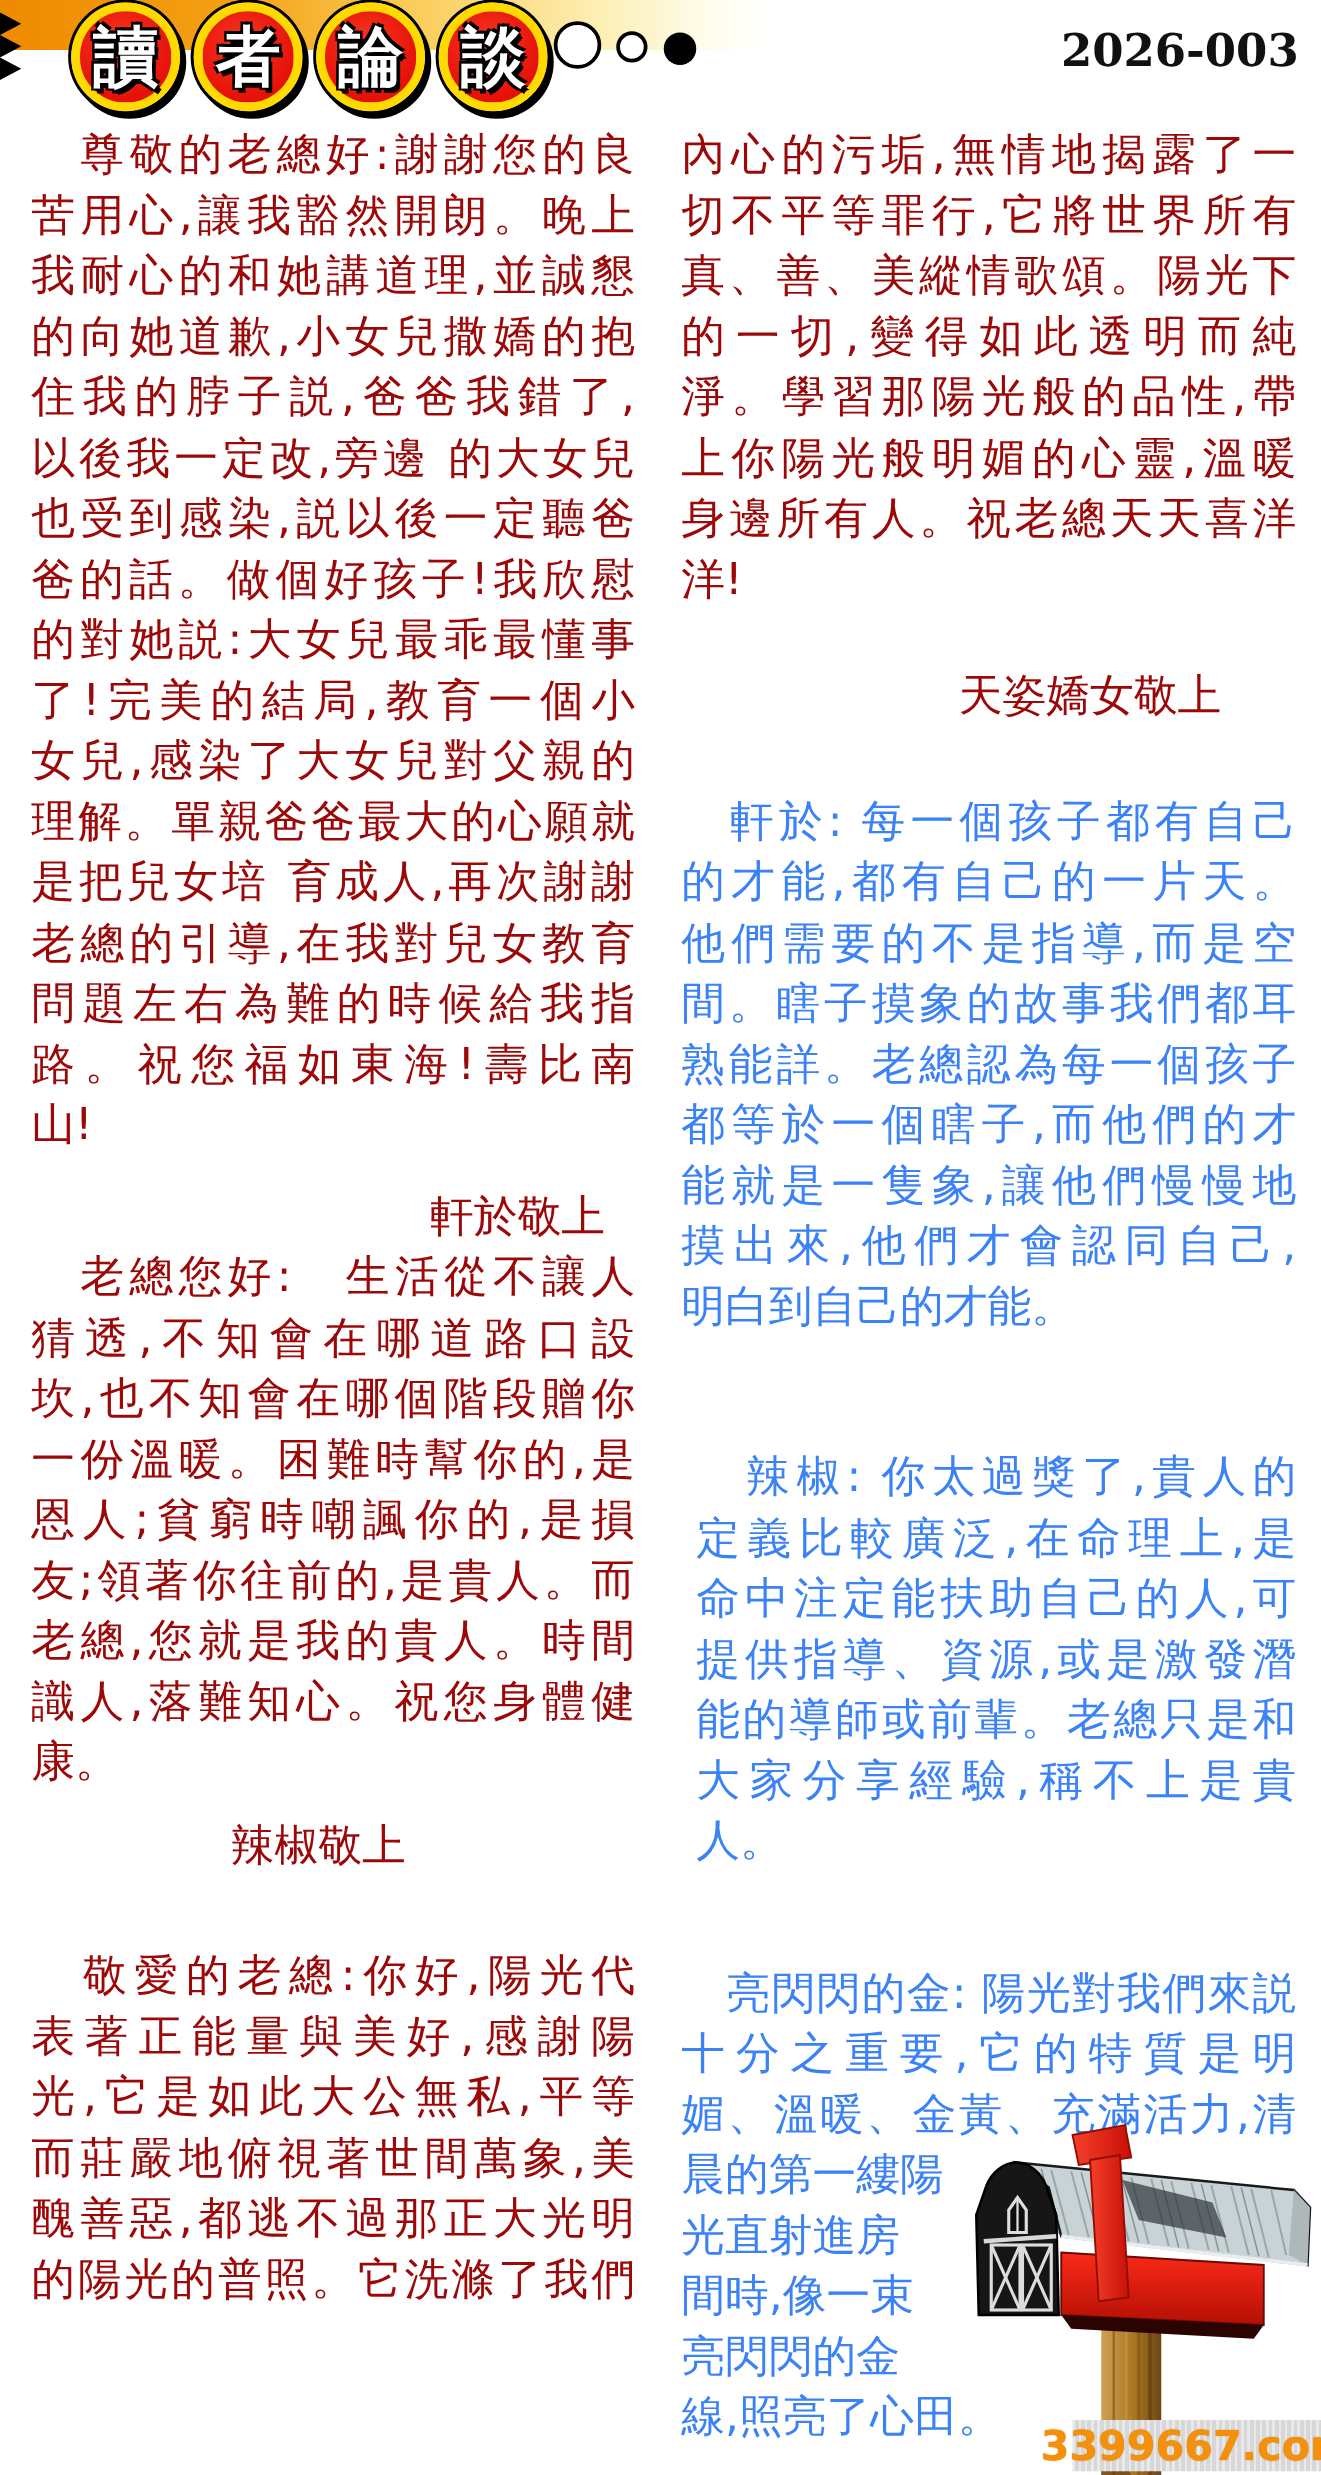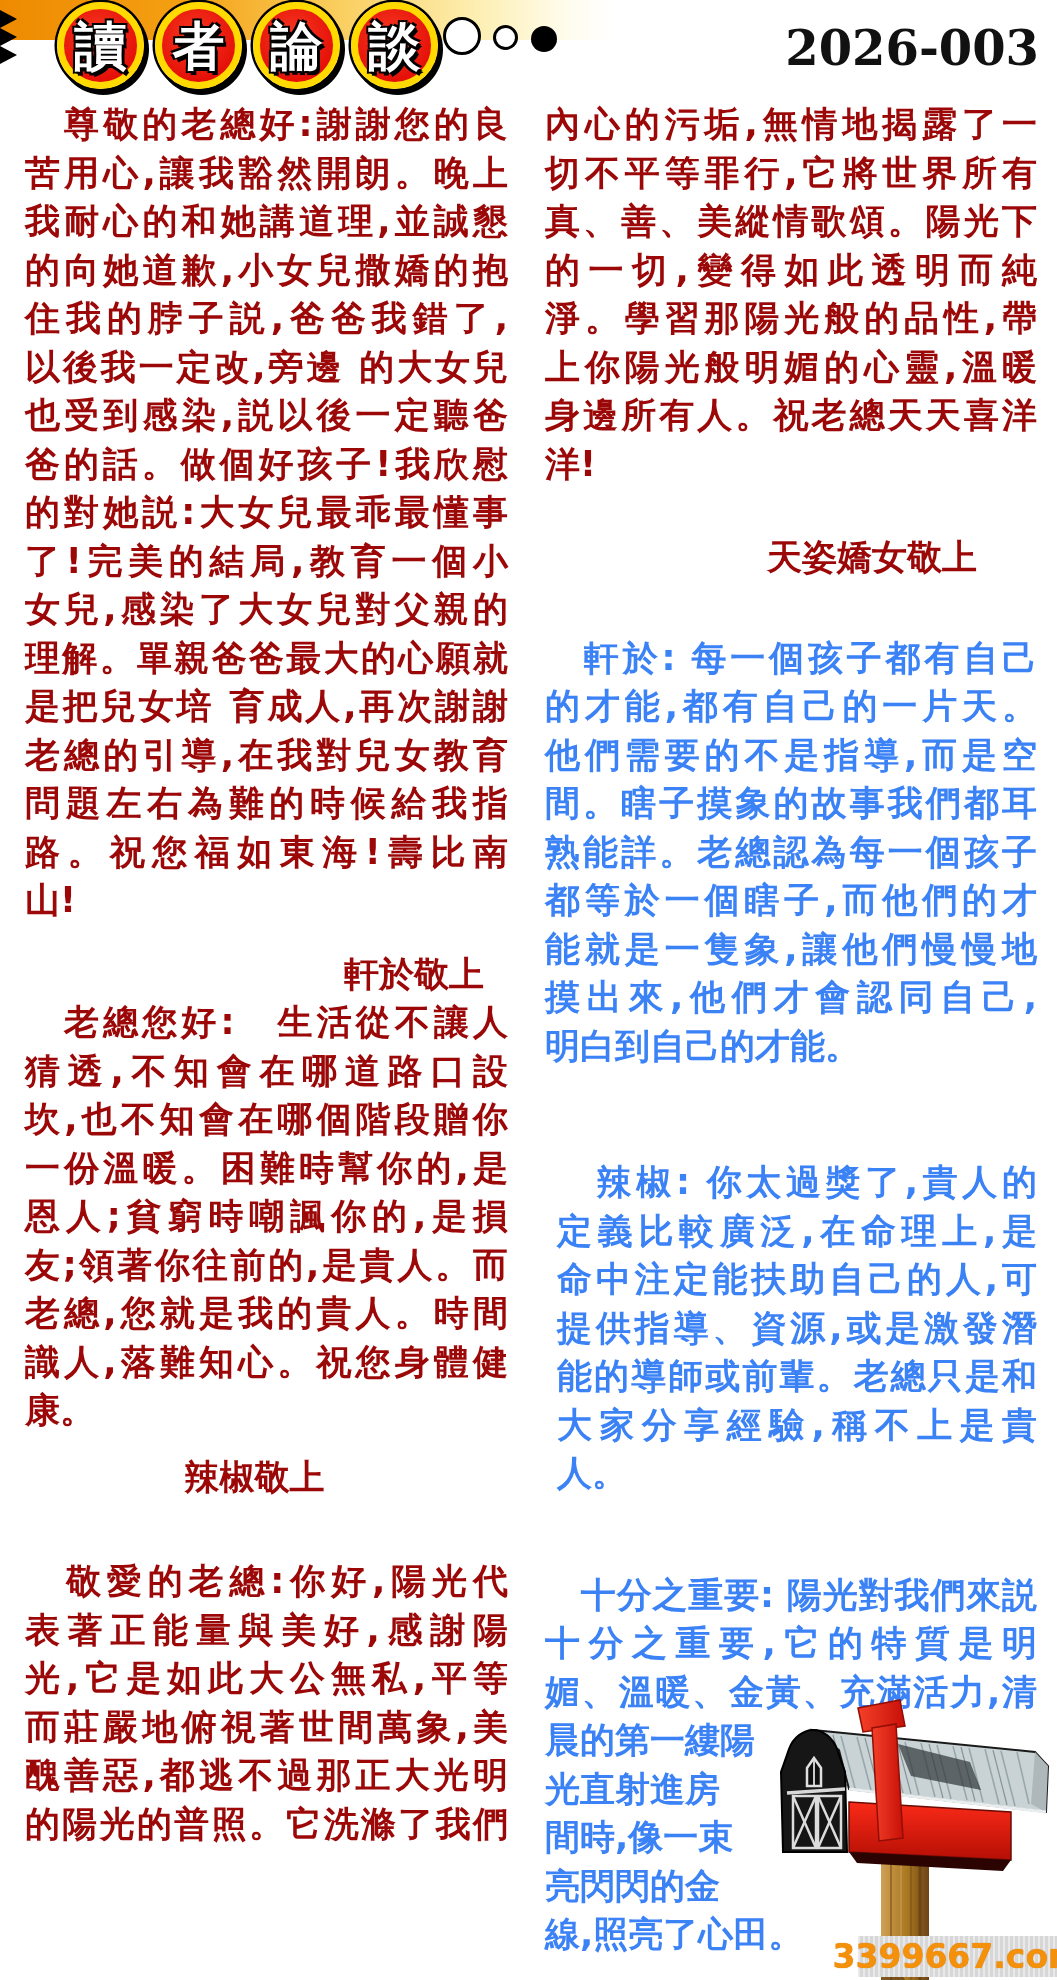--- a/index.html
+++ b/index.html
@@ -16,24 +16,24 @@
       border:7px solid #FFD900;
       box-shadow:0 0 0 2.5px #000, 3px 4px 0 2px #000;
       display:flex;align-items:center;justify-content:center;
       color:#fff;font-size:52px;font-weight:bold;line-height:1;
       text-shadow:3px 4px 0 #000,-2px -2px 0 #000,2px -2px 0 #000,-2px 2px 0 #000,2px 2px 0 #000;}
   .dot{position:absolute;border-radius:50%;box-sizing:border-box;}
   .dot-large{left:443px;top:17px;width:38px;height:38px;background:#fff;border:3px solid #000;}
   .dot-small{left:493px;top:25px;width:25px;height:25px;background:#fff;border:3px solid #000;}
   .dot-filled{left:531px;top:26px;width:26px;height:26px;background:#000;}
   .issue{position:absolute;right:18px;top:20px;font-family:"DejaVu Serif",serif;
-         font-size:48px;font-weight:bold;color:#111;}
+         font-size:36px;font-weight:bold;color:#111;}
 
   
-  .col{position:absolute;top:100px;font-size:35px;font-weight:bold;}
+  .col{position:absolute;top:100px;font-size:35px;font-weight:normal;}
   .col-left{left:25px;width:483px;}
   .col-right{left:545px;width:492px;}
   .line{height:48.5px;line-height:48.5px;white-space:nowrap;overflow:visible;}
   .line.j{white-space:normal;text-align:justify;text-align-last:justify;}
   .letter .line,.letter .sig{color:#9C0707;}
   .reply .line{color:#3b82f6;}
   .sig{height:48.5px;line-height:48.5px;text-align:right;}
   .col-left .sig{padding-right:24px;}
   .col-right .sig{padding-right:60px;}
 
@@ -170,21 +170,21 @@
           <div class="line j">提供指導、資源,或是激發潛</div>
           <div class="line j">能的導師或前輩。老總只是和</div>
           <div class="line j">大家分享經驗,稱不上是貴</div>
           <div class="line">人。</div>
         </div>
     </article>
 
     <article class="reply" style="margin-top:73px;">
       <div>
 
-      <div class="line j">　十分之重要: 陽光對我們來説</div>
+      <div class="line j">　亮閃閃的金: 陽光對我們來説</div>
           <div class="line j">十分之重要,它的特質是明</div>
           <div class="line j">媚、溫暖、金黃、充滿活力,清</div>
           <div class="line">晨的第一縷陽</div>
           <div class="line">光直射進房</div>
           <div class="line">間時,像一束</div>
           <div class="line">亮閃閃的金</div>
           <div class="line">線,照亮了心田。</div>
         </div>
     </article>
 

